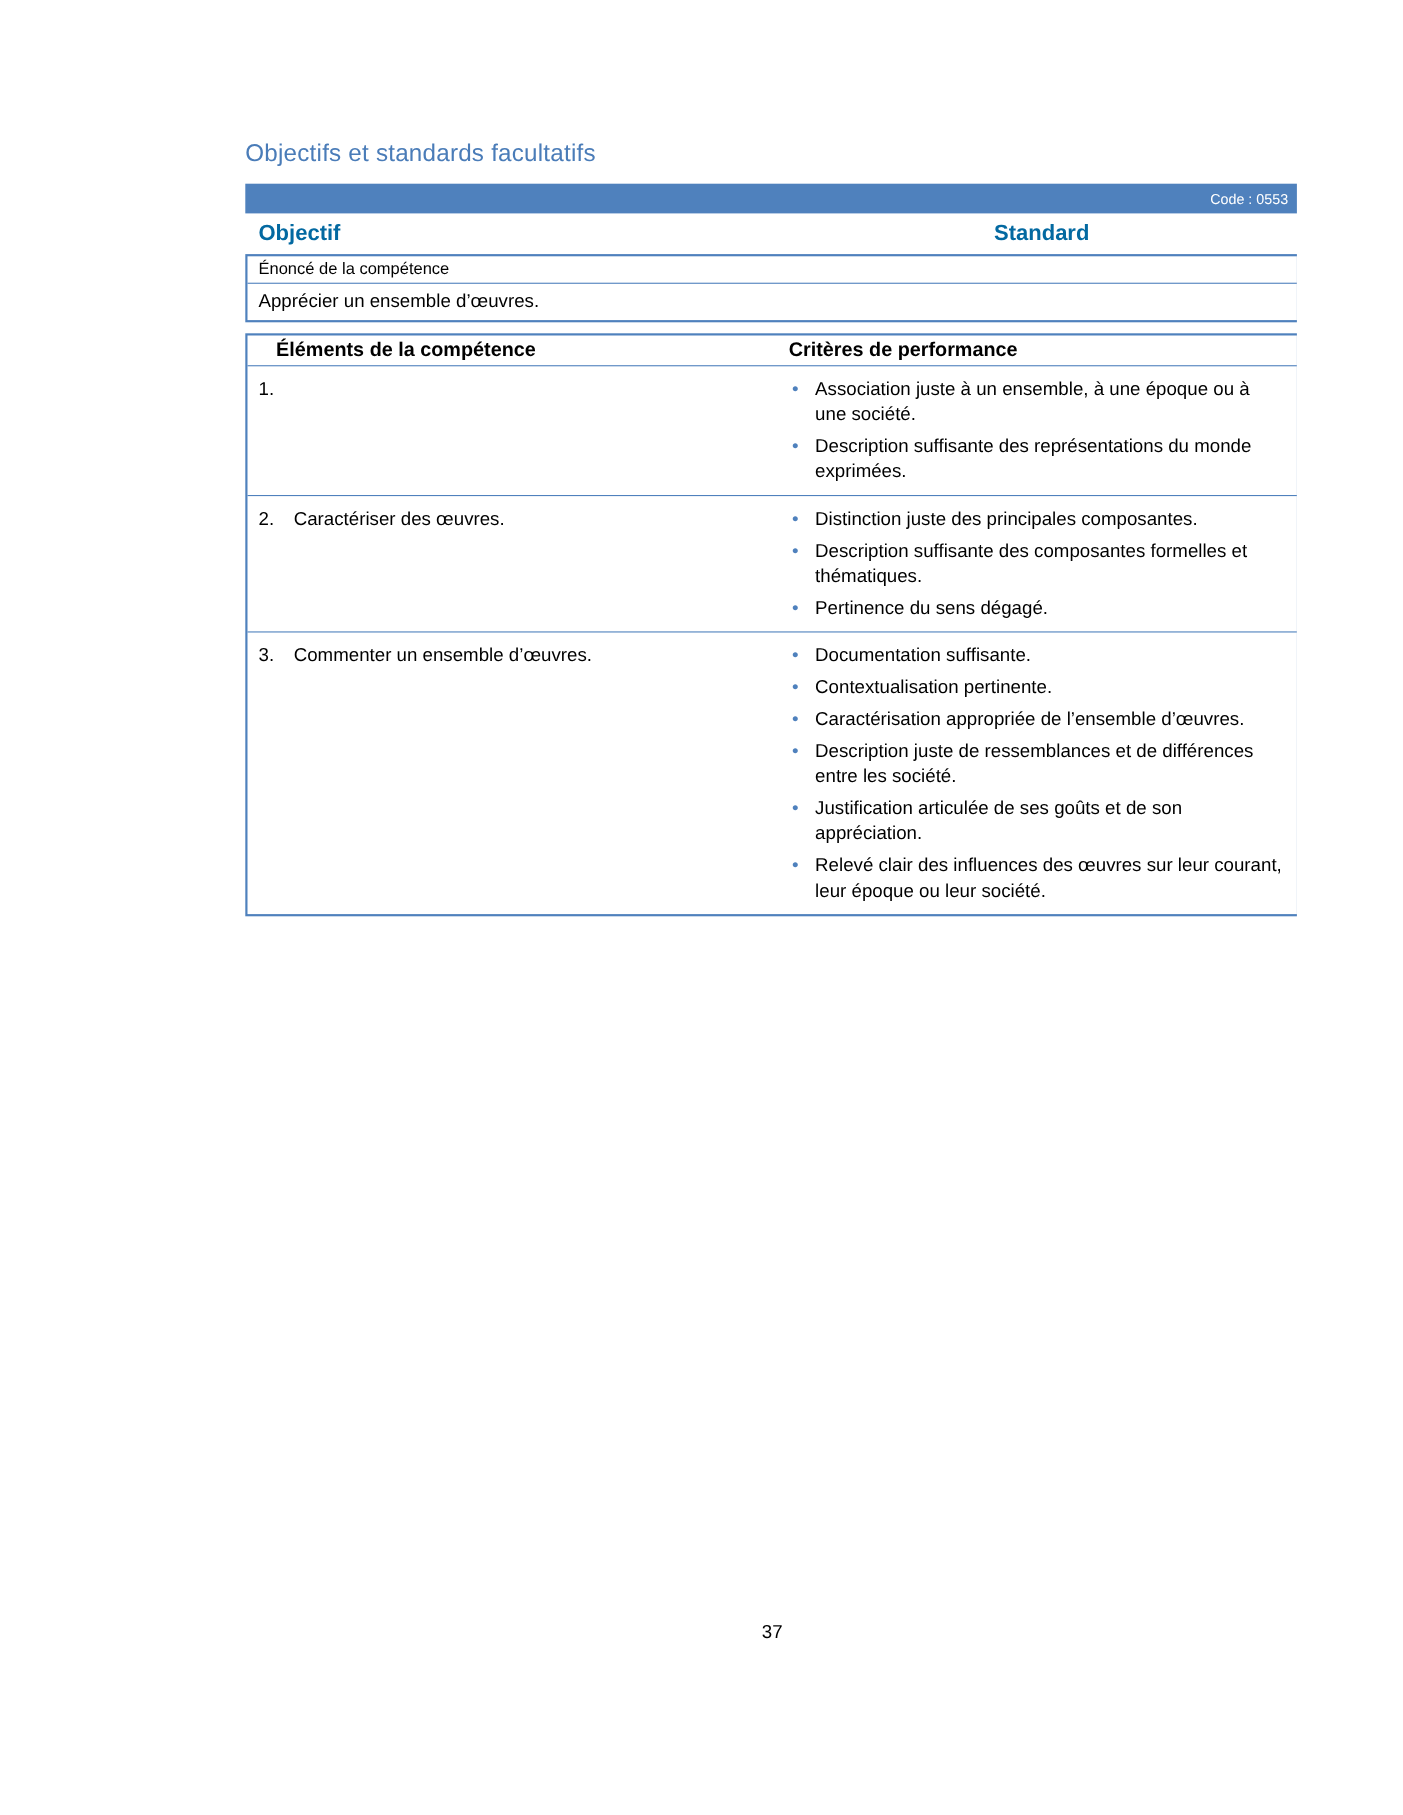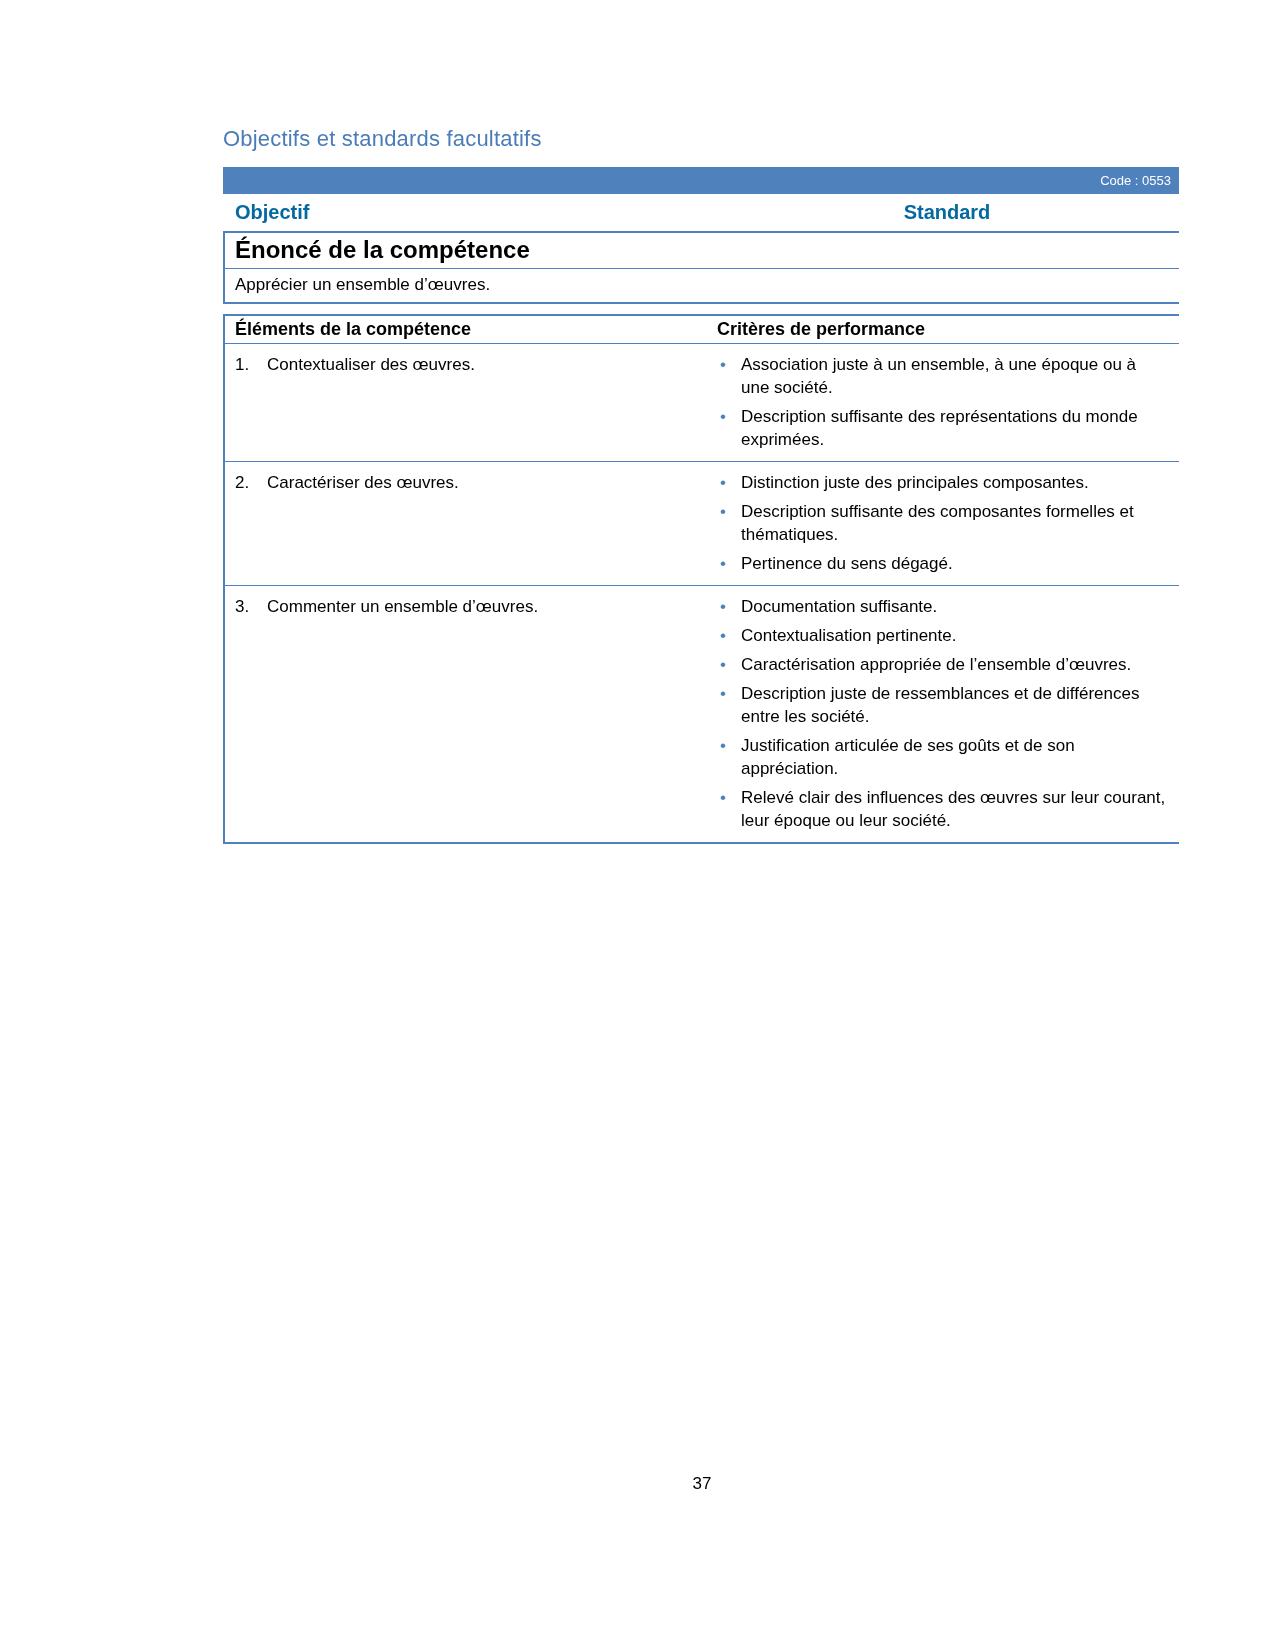--- a/index.html
+++ b/index.html
@@ -50,42 +50,42 @@
     color:#0369a1;
   }
   .col-headers .ch-left { width:490px; padding-left:12px; }
   .col-headers .ch-right { flex:1;text-align:center; }
 
   .obox {
     border:2px solid #4F81BD;
     background:#fff;
   }
   .enonce-header {
-    font-size:24px;
-    font-weight:bold;
+    font-size:15px;
+    font-weight:normal;
     padding:3px 10px 4px 10px;
     border-bottom:1px solid #4F81BD;
   }
   .enonce-content {
     font-size:17px;
     padding:6px 10px 7px 10px;
   }
 
   .main-table {
     margin-top:10px;
     border:2px solid #4F81BD;
     background:#fff;
   }
   .thead {
     display:flex;
     border-bottom:1px solid #4F81BD;
     font-size:18px;
     font-weight:bold;
   }
-  .thead .cell-left { padding:3px 10px 3px 10px; }
+  .thead .cell-left { padding:3px 10px 3px 26px; }
   .thead .cell-right { padding:3px 10px 3px 3px; }
 
   .cell-left { width:490px; }
   .cell-right { width:466px; }
 
   .trow {
     display:flex;
     align-items:stretch;
   }
   .trow + .trow { border-top:1px solid #4F81BD; }
@@ -152,21 +152,20 @@
 
     <div class="main-table">
       <div class="thead">
         <div class="cell-left">Éléments de la compétence</div>
         <div class="cell-right">Critères de performance</div>
       </div>
       <div id="table-rows">
           <div class="trow">
             <div class="cell-left element-cell">
               <span class="el-num">1.</span>
-              <span class="el-text">Contextualiser des œuvres.</span>
             </div>
             <div class="cell-right criteria-cell">
               <div class="bullet-item">
                 <span class="bullet-dot">•</span>
                 <span class="bullet-text">Association juste à un ensemble, à une époque ou à une société.</span>
               </div>
               <div class="bullet-item">
                 <span class="bullet-dot">•</span>
                 <span class="bullet-text">Description suffisante des représentations du monde exprimées.</span>
               </div>

